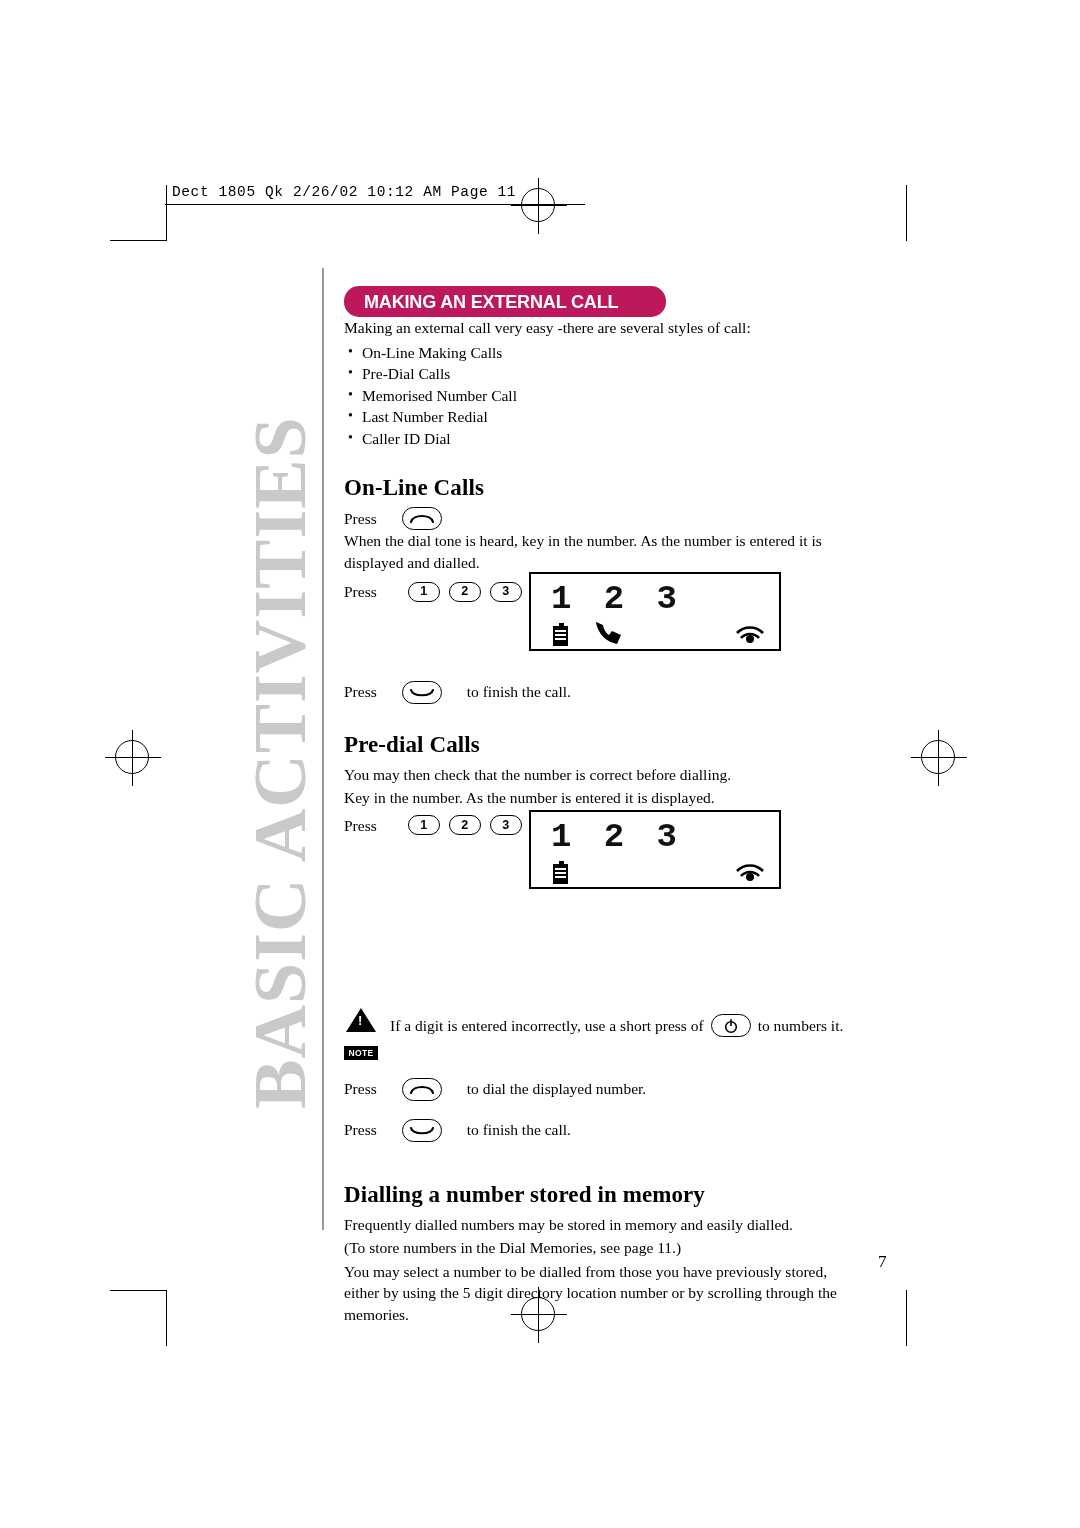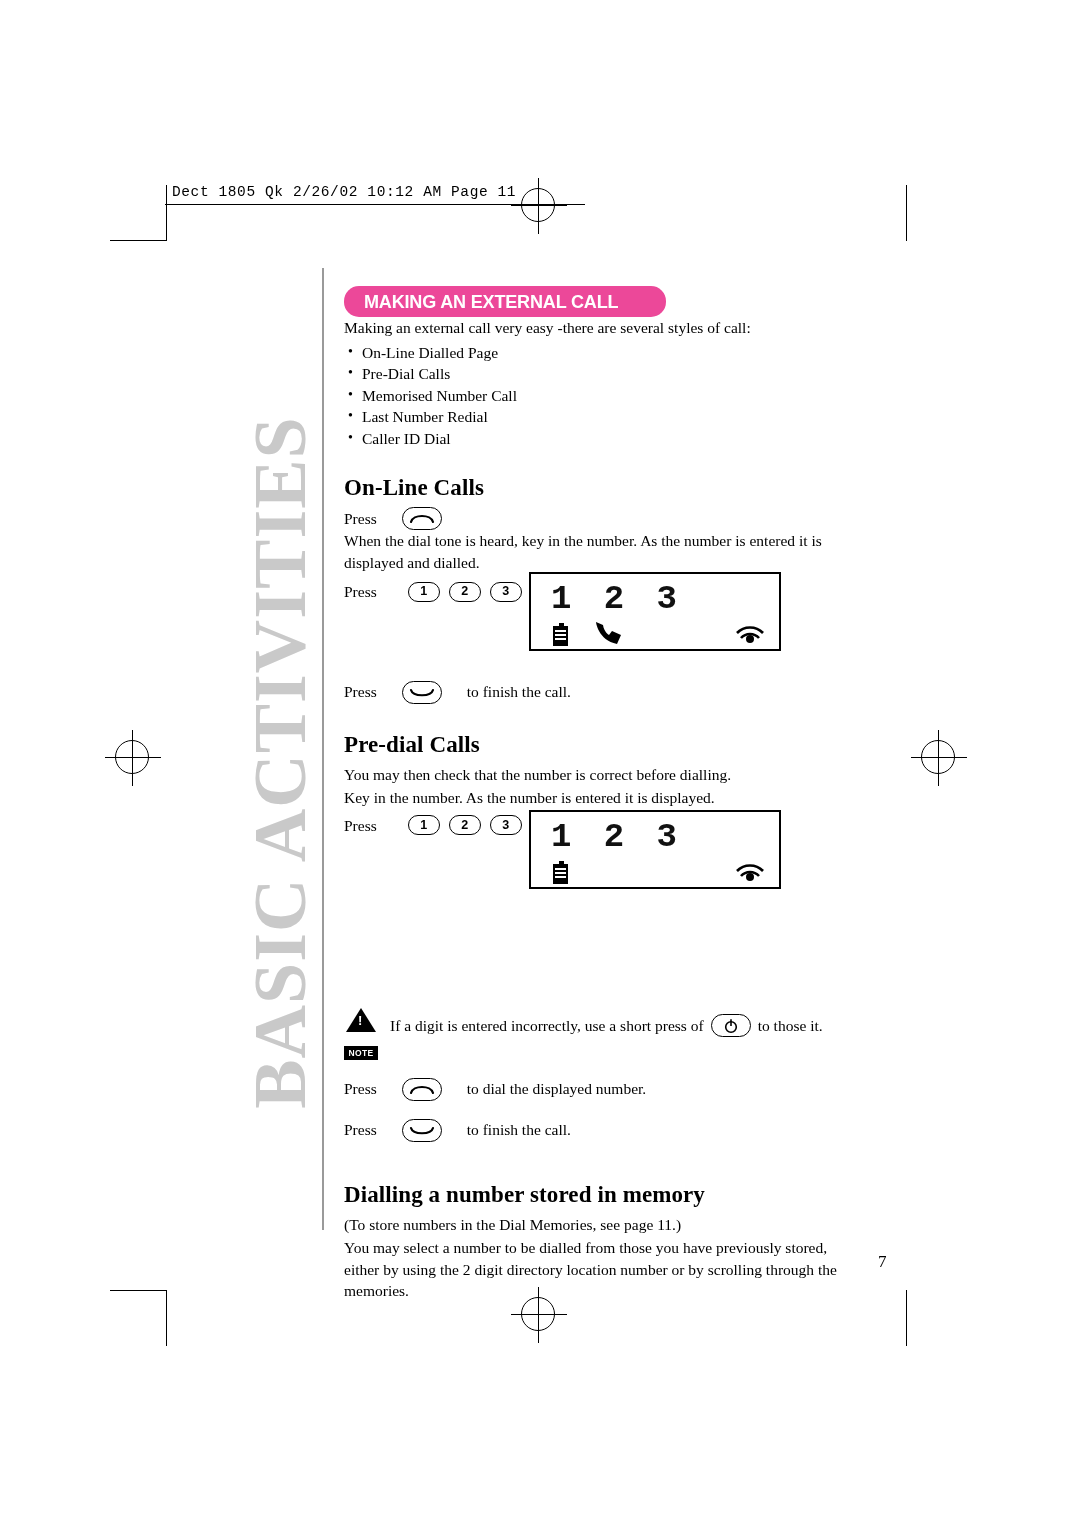--- a/index.html
+++ b/index.html
@@ -98,21 +98,21 @@
     position: absolute;
     left: 344px;
     top: 286px;
     width: 500px;
   }
 
   .banner {
     position: relative;
     width: 322px;
     height: 31px;
-    background: #ec4899;
+    background: #be185d;
     border-radius: 15px 15px 15px 15px;
     color: #fff;
     display: flex;
     align-items: center;
     padding-left: 20px;
     box-sizing: border-box;
   }
   .banner span {
     font-family: "Liberation Sans", sans-serif;
     font-weight: bold;
@@ -331,21 +331,21 @@
 
 <div class="content">
 
   <div class="banner">
     <span>MAKING AN EXTERNAL CALL</span>
   </div>
 
   <p class="body intro">Making an external call very easy -there are several styles of call:</p>
 
   <ul class="bullets">
-    <li>On-Line Dialled Page</li>
+    <li>On-Line Making Calls</li>
     <li>Pre-Dial Calls</li>
     <li>Memorised Number Call</li>
     <li>Last Number Redial</li>
     <li>Caller ID Dial</li>
   </ul>
 
   <h2 class="sub">On-Line Calls</h2>
 
   <div class="press-line">
     <span class="txt">Press</span>
@@ -405,21 +405,21 @@
       <div class="note-tag">NOTE</div>
     </div>
     <div class="note-text">
       <span>If a digit is entered incorrectly, use a short press of</span>
       <span class="ikey">
         <svg width="18" height="18" viewBox="0 0 18 18" aria-hidden="true">
           <circle cx="9" cy="10" r="5.3" fill="none" stroke="#000" stroke-width="1.6"></circle>
           <line x1="9" y1="2.2" x2="9" y2="9" stroke="#000" stroke-width="1.6"></line>
         </svg>
       </span>
-      <span>to those it.</span>
+      <span>to numbers it.</span>
     </div>
   </div>
 
   <div class="press-line" style="margin-top:18px;">
     <span class="txt">Press</span>
     <span class="ikey">
       <svg width="26" height="13" viewBox="0 0 26 13" aria-hidden="true">
         <path d="M2 10 C4 2, 22 2, 24 10" fill="none" stroke="#000" stroke-width="2.2" stroke-linecap="round"></path>
       </svg>
     </span>
@@ -432,22 +432,23 @@
       <svg width="26" height="13" viewBox="0 0 26 13" aria-hidden="true">
         <path d="M2 4 C4 11, 22 11, 24 4" fill="none" stroke="#000" stroke-width="2.2" stroke-linecap="round"></path>
       </svg>
     </span>
     <span class="txt">to finish the call.</span>
   </div>
 
   <h2 class="sub" style="margin-top:40px;">Dialling a number stored in memory</h2>
 
   <div class="para-block">
+    <p class="body">Frequently dialled numbers may be stored in memory and easily dialled.</p>
     <p class="body">(To store numbers in the Dial Memories, see page 11.)</p>
-    <p class="body">You may select a number to be dialled from those you have previously stored, either by using the 2 digit directory location number or by scrolling through the memories.</p>
+    <p class="body">You may select a number to be dialled from those you have previously stored, either by using the 5 digit directory location number or by scrolling through the memories.</p>
   </div>
 
 </div>
 
 <div class="lcd" style="left:529px; top:572px; width:252px; height:79px;">
   <div class="digits">1 2 3</div>
   <div class="batt"></div>
   <div class="handset">
     <svg width="36" height="30" viewBox="0 0 36 30" aria-hidden="true">
       <path d="M5 4 C5 4, 7 22, 26 26 L30 17 L21 13 L18 17 C18 17, 13 14, 12 7 Z" fill="#000"></path>

